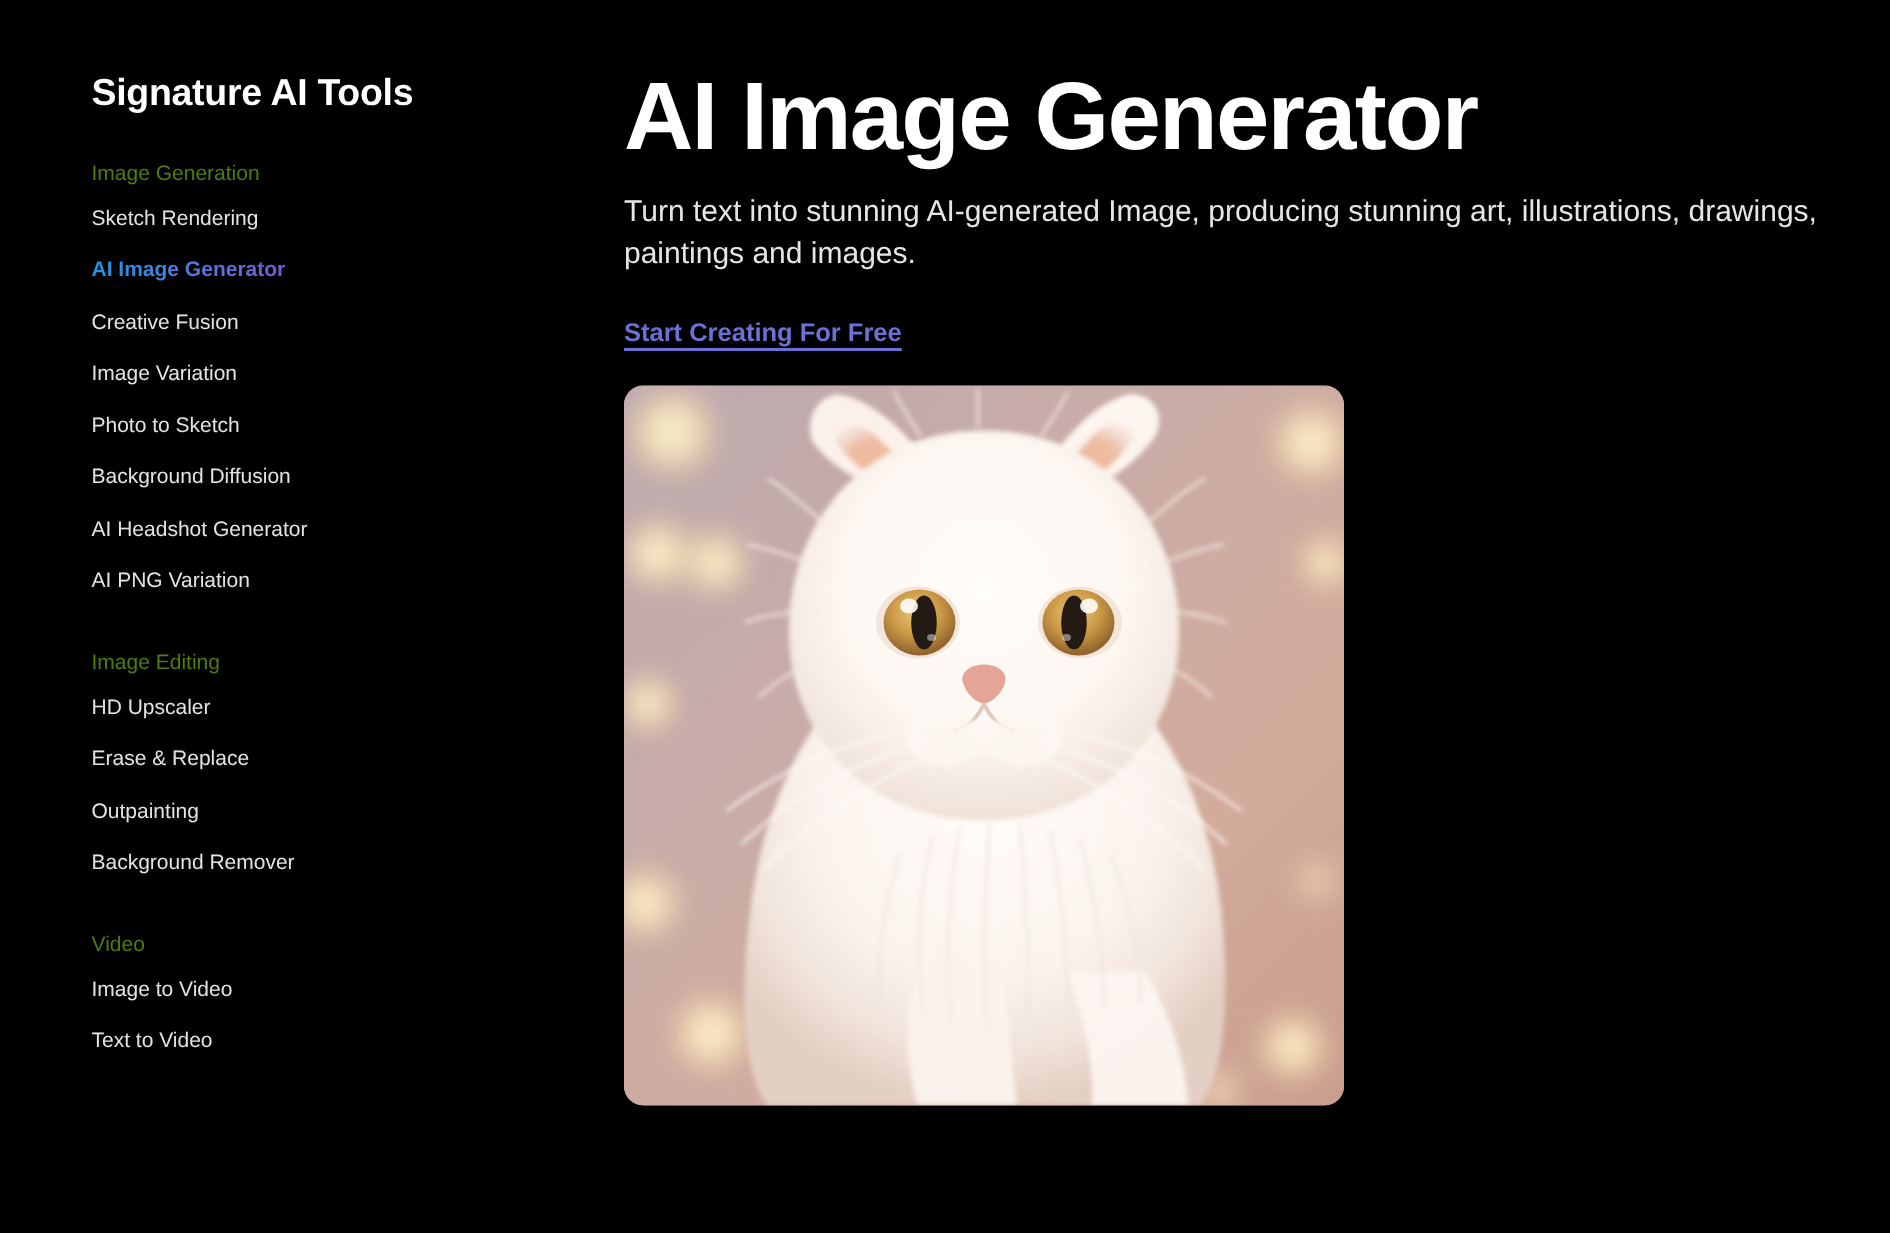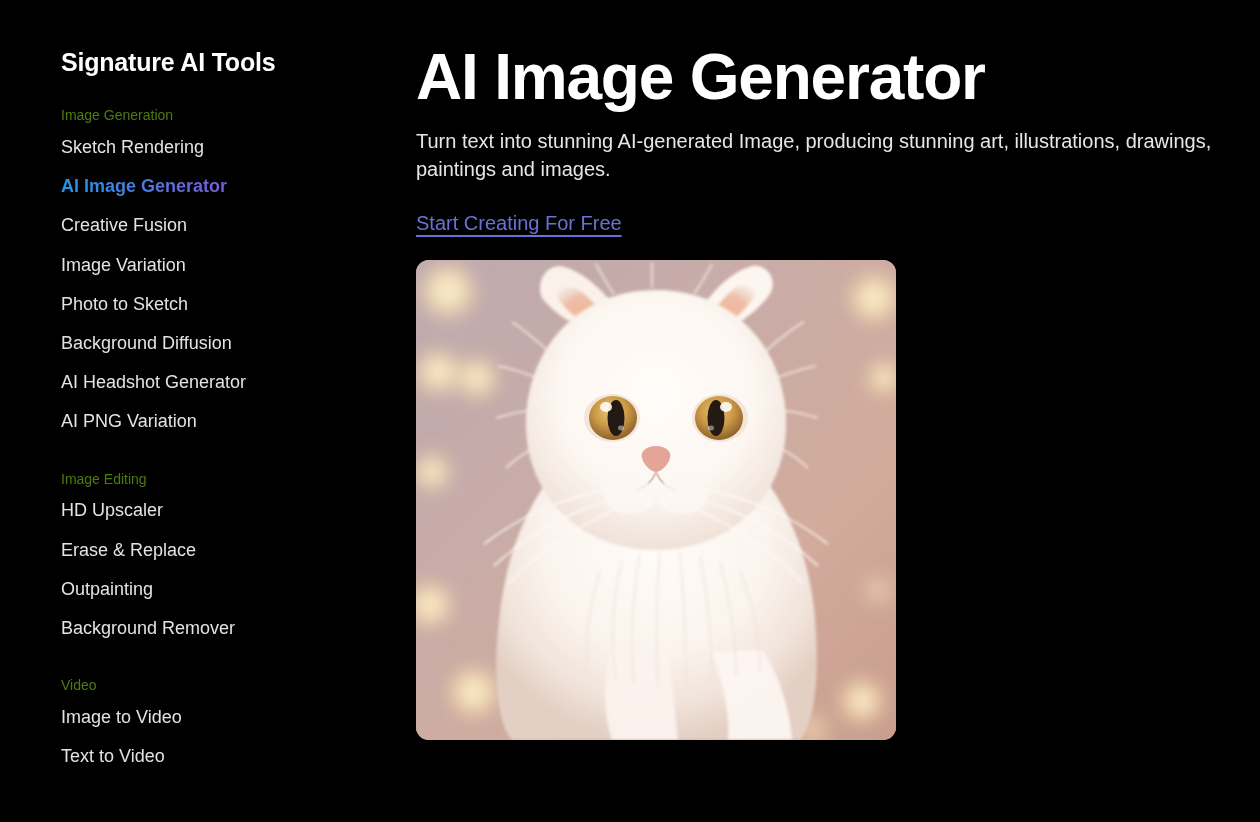--- a/index.html
+++ b/index.html
@@ -49,21 +49,21 @@
 
   .nav-group-label {
     font-size: 14px;
     color: #4d7c0f;
     line-height: 1.2;
     margin-bottom: 13px;
     white-space: nowrap;
   }
 
   .nav-item {
-    font-size: 18px;
+    font-size: 14px;
     color: #e3e3e3;
     line-height: 1.18;
     margin-bottom: 18px;
     white-space: nowrap;
     cursor: pointer;
     width: max-content;
   }
   .nav-item:last-child { margin-bottom: 0; }
 
   .nav-item.active {
@@ -98,22 +98,22 @@
   .page-desc {
     font-size: 20px;
     color: #e6e6e6;
     line-height: 1.42;
     margin: 0 0 28px 0;
     max-width: 800px;
   }
 
   .cta-link {
     display: inline-block;
-    font-size: 20px;
-    font-weight: normal;
+    font-size: 17px;
+    font-weight: bold;
     color: #6b71d4;
     text-decoration: underline;
     text-underline-offset: 5px;
     text-decoration-thickness: 2px;
     cursor: pointer;
     margin-bottom: 25px;
   }
 
   
   .preview-wrap {

